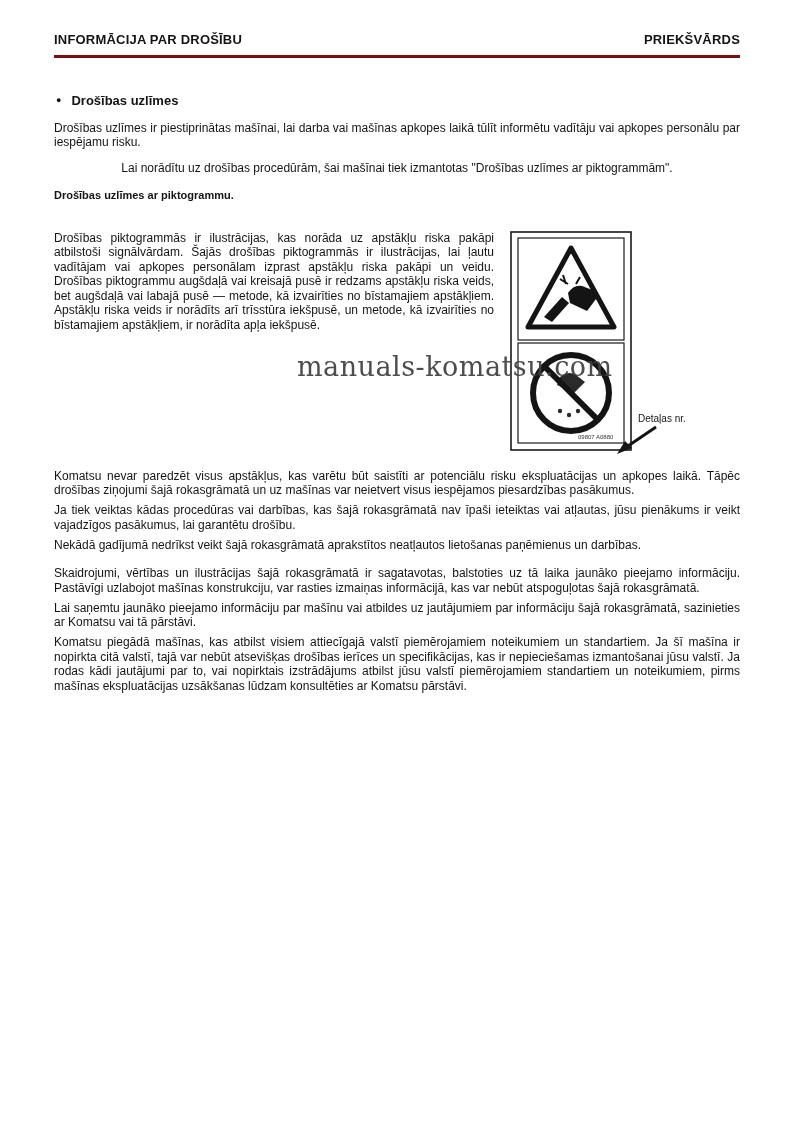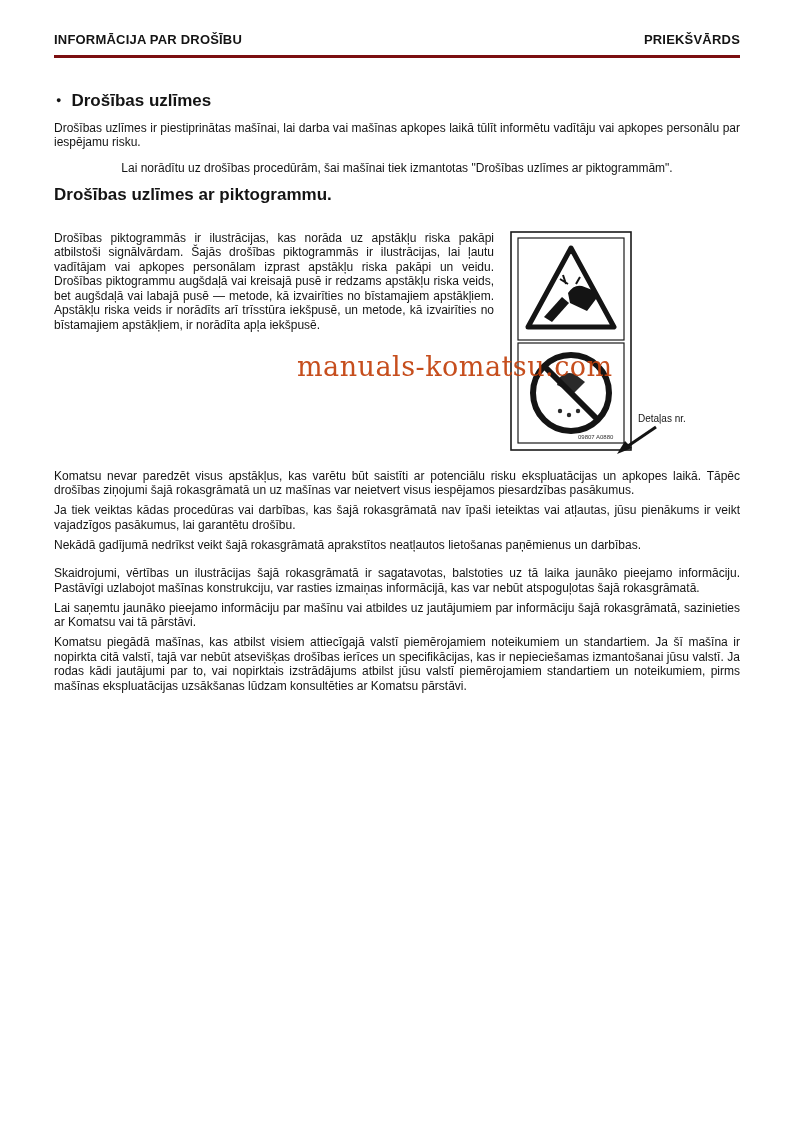--- a/index.html
+++ b/index.html
@@ -24,43 +24,43 @@
     padding-bottom:8px;
     border-bottom:3px solid var(--rule-color);
   }
   
   .bodycol{
     position:absolute;left:54px;right:53px;top:94px;
     font-size:12px;line-height:14.5px;
   }
   .bullet-row{display:flex;align-items:center;margin:0 0 12px 2px;}
   .bullet{font-size:9px;margin-right:10px;transform:translateY(-1px);}
-  .bullet-heading{font-weight:bold;font-size:17px;}
+  .bullet-heading{font-weight:bold;font-size:13px;}
   p{margin:0 0 11px 0;text-align:justify;}
   .intro-2{margin-bottom:13px;text-align:center;}
-  .subheading{font-weight:bold;font-size:17px;margin:0 0 28px 0;}
+  .subheading{font-weight:bold;font-size:11px;margin:0 0 28px 0;}
   
   .two-col{position:relative;min-height:238px;}
   .left-col{width:440px;text-align:justify;margin:0;}
   .figure{position:absolute;left:456px;top:0;width:122px;height:220px;}
   .part-label{
     position:absolute;left:584px;top:181px;
     font-size:10px;white-space:nowrap;text-align:left;
   }
   .arrow-svg{position:absolute;left:560px;top:193px;}
   
   .after p{margin:0 0 5.5px 0;}
   .after p.gap-sm{margin-top:14px;}
   .after p.gap-md{margin-top:6px;}
   .note{text-align:left;}
   
   .watermark{
     position:absolute;left:297px;top:351px;z-index:5;
     font-family:"DejaVu Serif","Liberation Serif",serif;
-    font-size:27px;font-weight:500;color:#c2410c;opacity:.93;
+    font-size:27px;font-weight:500;color:#404040;opacity:.93;
     letter-spacing:.5px;white-space:nowrap;
   }
   
   .footer-page{position:absolute;left:54px;top:1062px;font-size:16px;}
   .footer-code{position:absolute;left:0;right:0;top:1064px;text-align:center;font-size:11px;}
 </style>
 </head>
 <body>
 
 <div class="page">

